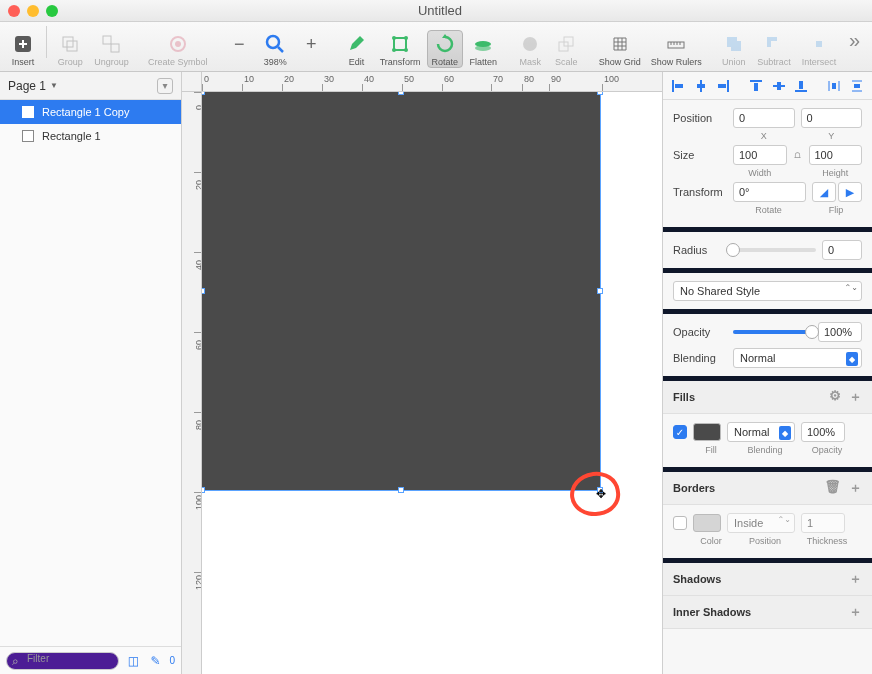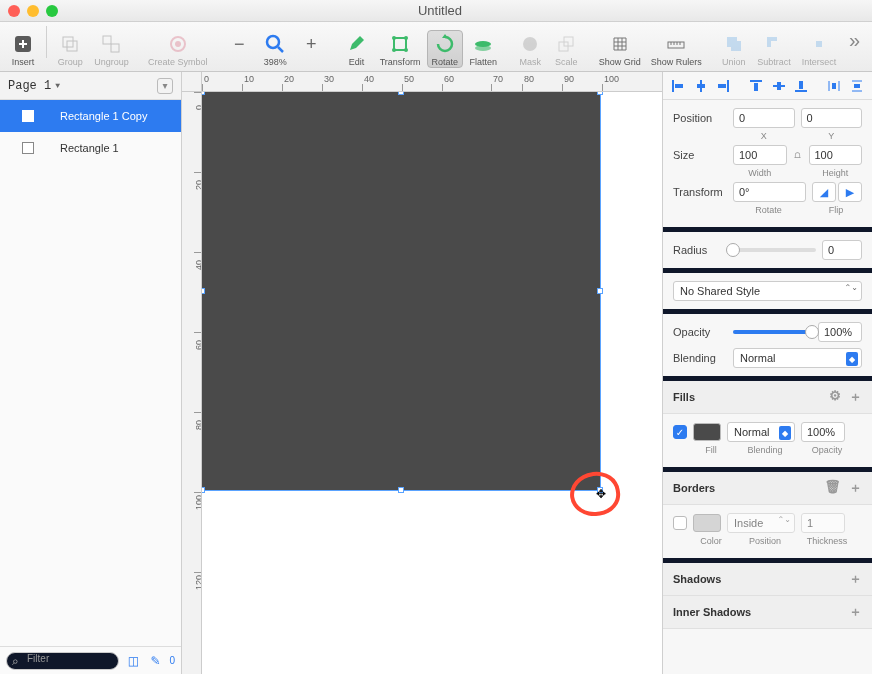--- a/index.html
+++ b/index.html
@@ -20,30 +20,30 @@
 .tbtn .tlabel{ font-size:9px; color:#555; margin-top:1px; white-space:nowrap; }
 .tsep { width:1px; height:32px; background:#d0d0d0; margin:0 4px 10px 4px; }
 .tspacer { width:8px; }
 .chev { font-size:20px; color:#888; align-self:center; margin-bottom:12px; margin-left:auto; padding:0 6px; cursor:pointer;}
 .faded .tlabel, .faded .ticon { opacity:0.45; }
 
 
 .main { display:flex; height: calc(674px - 72px); }
 .sidebar { width: 182px; background:#fafafa; border-right:1px solid #cfcfcf; display:flex; flex-direction:column; }
 .pagehdr { height:28px; display:flex; align-items:center; padding:0 8px; border-bottom:1px solid #ddd; background:#f3f3f3; }
-.pagehdr span { font-size:12px;font-family:Liberation Mono, monospace; }
+.pagehdr span { font-size:12px; }
 .pagehdr .drop { font-size:8px; margin-left:4px; color:#666;}
 .pagehdr .end { margin-left:auto; width:16px;height:16px; border:1px solid #bbb; border-radius:3px; display:flex;align-items:center;justify-content:center; font-size:10px; color:#888;}
 .layerlist { flex:1; }
-.layer { height:32px; display:flex; align-items:center; padding-left:22px; gap:26px; font-size:11px; }
+.layer { height:24px; display:flex; align-items:center; padding-left:22px; gap:8px; font-size:11px; }
 .layer .sq { width:12px;height:12px; border:1px solid #888; background:#fff; }
 .layer.sel { background:#2d7bf0; color:#fff; }
 .layer.sel .sq{ border-color:#fff; }
 .sidefoot { height:28px; border-top:1px solid #ddd; display:flex; align-items:center; padding:0 6px; gap:6px; }
-.filter { flex:1; height:18px; border:1px solid #ccc; border-radius:9px; padding:0 8px 0 20px; font-size:10px; color:#999; position:relative; background:#0f172a;}
+.filter { flex:1; height:18px; border:1px solid #ccc; border-radius:9px; padding:0 8px 0 20px; font-size:10px; color:#999; position:relative; background:#4c1d95;}
 .filter::before{content:"⌕"; position:absolute; left:5px; top:1px; color:#aaa; font-size:12px;}
 .footicon{ width:16px; text-align:center; color:#2d7bf0; font-size:12px;}
 
 
 .canvaswrap { flex:1; background:#fff; position:relative; display:flex; }
 .ruler-c { position:absolute; top:0; left:0; width:20px; height:20px; background:#f2f2f2; border-right:1px solid #ccc; border-bottom:1px solid #ccc; z-index:3; }
 .ruler-h { position:absolute; top:0; left:20px; right:0; height:20px; background:#f2f2f2; border-bottom:1px solid #ccc; z-index:2; overflow:hidden;}
 .ruler-v { position:absolute; top:20px; left:0; width:20px; bottom:0; background:#f2f2f2; border-right:1px solid #ccc; z-index:2; overflow:hidden;}
 .rtick-h { position:absolute; top:0; height:20px; width:40px; font-size:9px; color:#666; }
 .rtick-h::before { content:""; position:absolute; left:0; top:12px; width:1px; height:8px; background:#999;}
@@ -308,21 +308,21 @@
         </div>
         <div class="rtick-h" style="left: 240px;">
           <span>60</span>
         </div>
         <div class="rtick-h" style="left: 289px;">
           <span>70</span>
         </div>
         <div class="rtick-h" style="left: 320px;">
           <span>80</span>
         </div>
-        <div class="rtick-h" style="left: 360px;">
+        <div class="rtick-h" style="left: 347px;">
           <span>90</span>
         </div>
         <div class="rtick-h" style="left: 400px;">
           <span>100</span>
         </div>
       </div>
     <div class="ruler-v" id="rv">
         <div class="rtick-v" style="top: 0px;">
           <span>0</span>
         </div>

